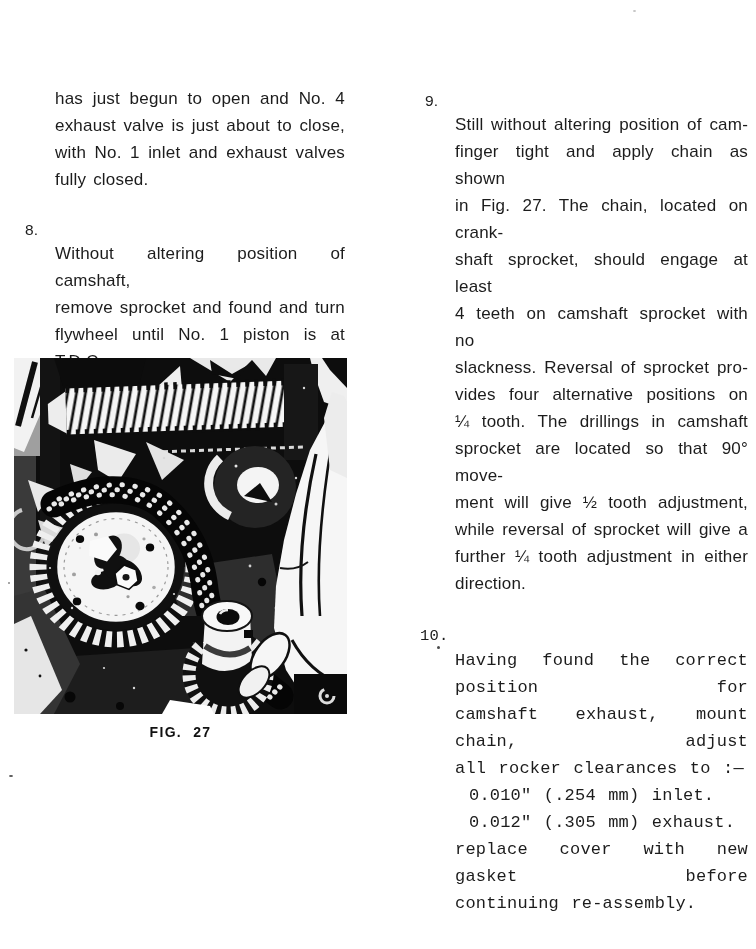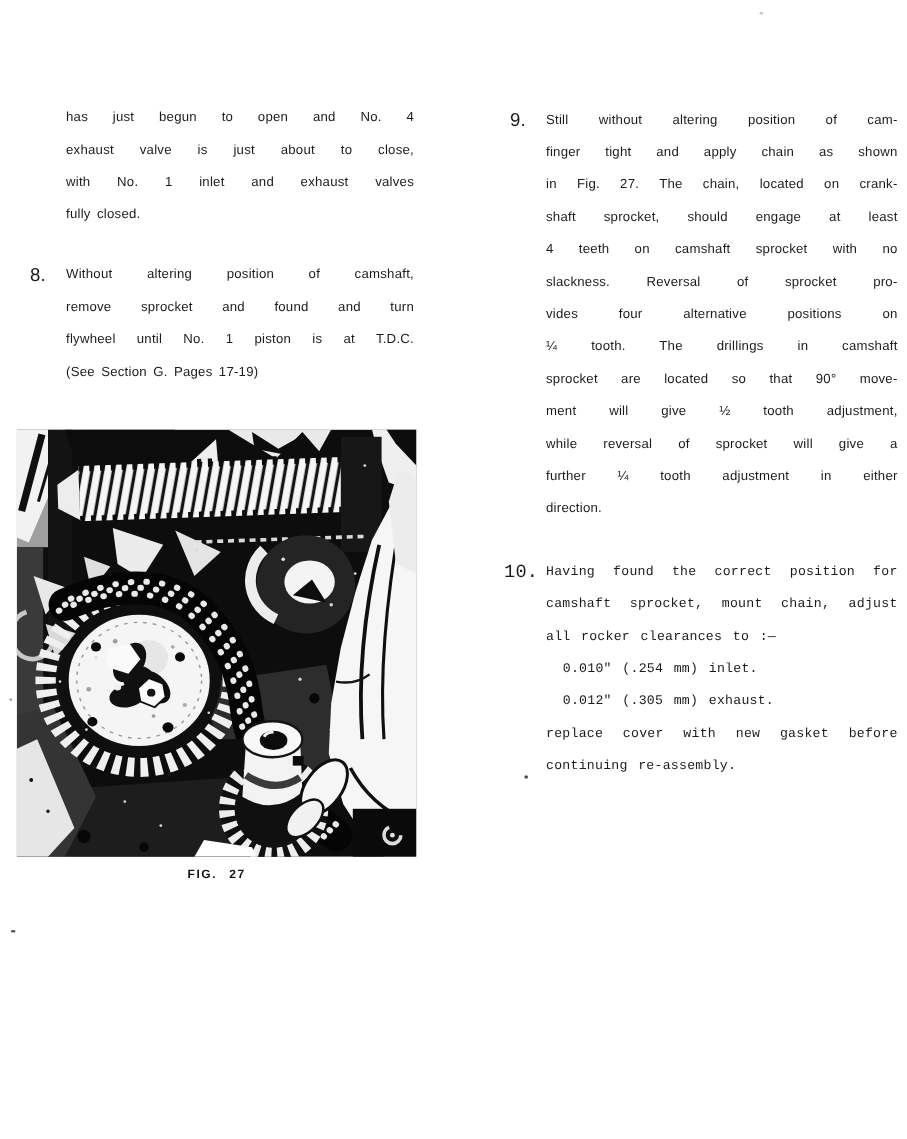--- a/index.html
+++ b/index.html
@@ -10,34 +10,34 @@
   .col-left  { position:absolute; left:25px;  top:85px; width:320px; }
   .col-right { position:absolute; left:420px; top:87px; width:330px; }
   .para { display:flex; }
   .intro { margin-left:30px; width:290px; display:block; }
   .num {
     flex:none; width:30px; font-size:15.5px; line-height:27px;
     letter-spacing:0.2px;
   }
   .col-right .num { width:35px; padding-left:5px; box-sizing:border-box; }
   .col-right .num.wide { padding-left:0; }
-  .lines { width:290px; }
+  .lines { width:290px;margin-top:24px; }
   .col-right .lines { width:293px; }
   .ln {
-    font-size:11px; line-height:27px; letter-spacing:0.2px;
+    font-size:17px; line-height:27px; letter-spacing:0.2px;
     word-spacing:2px; white-space:normal;
   }
   .j { text-align:justify; text-align-last:justify; }
   .ind { padding-left:14px; }
   .step8  { margin-top:23px; }
   .step10 { margin-top:26px;font-family:Liberation Mono, monospace; }
   figure.fig { position:absolute; left:14px; top:358px; margin:0; width:333px; }
   figure.fig svg { display:block; }
   figcaption {
-    margin-top:10px; text-align:center; font-size:10px; font-weight:bold;
+    margin-top:10px; text-align:center; font-size:14px; font-weight:bold;
     letter-spacing:1.3px; word-spacing:6px; color:#111;
   }
   .speck { position:absolute; border-radius:50%; }
   .sp1 { left:633px; top:10px;  width:3px; height:2px; background:#c4c4c4; }
   .sp2 { left:437px; top:646px; width:3px; height:3px; background:#4a4a4a; }
   .sp3 { left:9px;   top:775px; width:4px; height:2px; background:#555; }
   .sp4 { left:8px;   top:582px; width:2px; height:2px; background:#8a8a8a; }
 </style>
 </head>
 <body>
@@ -78,21 +78,21 @@
         <div class="ln j">ment will give ½ tooth adjustment,</div>
         <div class="ln j">while reversal of sprocket will give a</div>
         <div class="ln j">further ¼ tooth adjustment in either</div>
         <div class="ln">direction.</div>
       </div>
     </div>
     <div class="para step10">
       <div class="num wide">10.</div>
       <div class="lines">
         <div class="ln j">Having found the correct position for</div>
-        <div class="ln j">camshaft sprocket, mount chain, adjust</div>
+        <div class="ln j">camshaft exhaust, mount chain, adjust</div>
         <div class="ln">all rocker clearances to :—</div>
         <div class="ln ind">0.010″ (.254 mm) inlet.</div>
         <div class="ln ind">0.012″ (.305 mm) exhaust.</div>
         <div class="ln j">replace cover with new gasket before</div>
         <div class="ln">continuing re-assembly.</div>
       </div>
     </div>
   </div>
 
   <figure class="fig">

